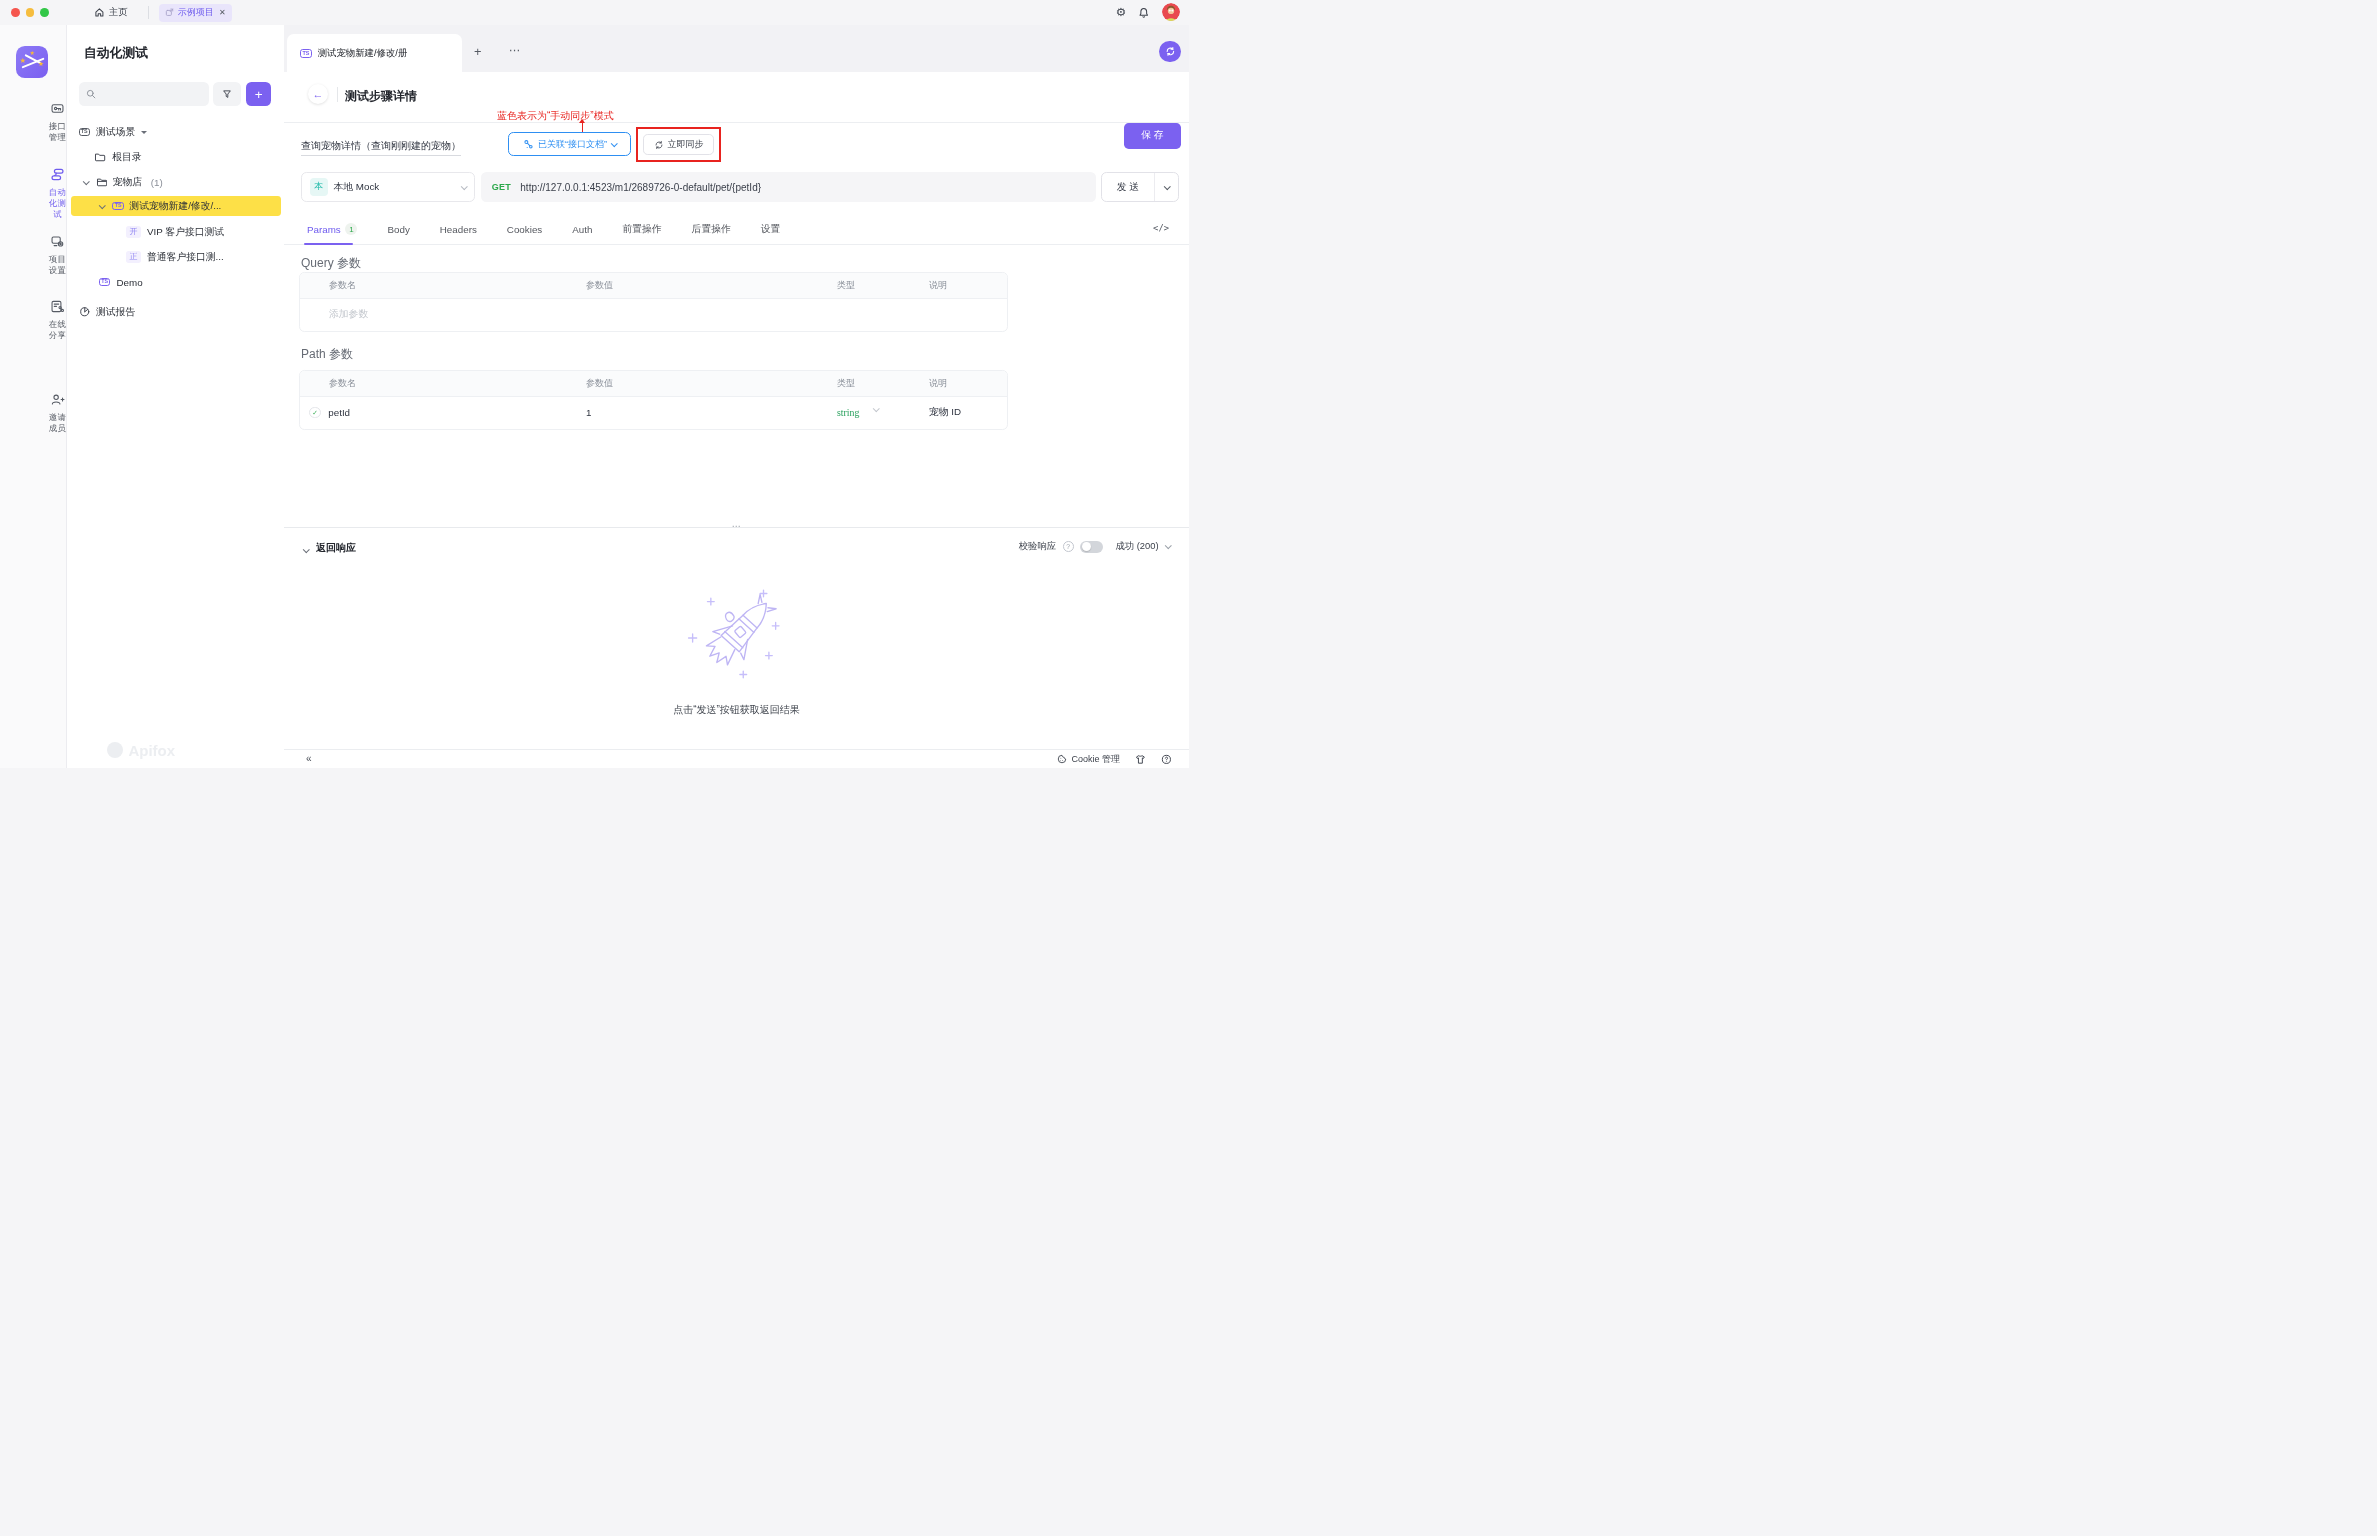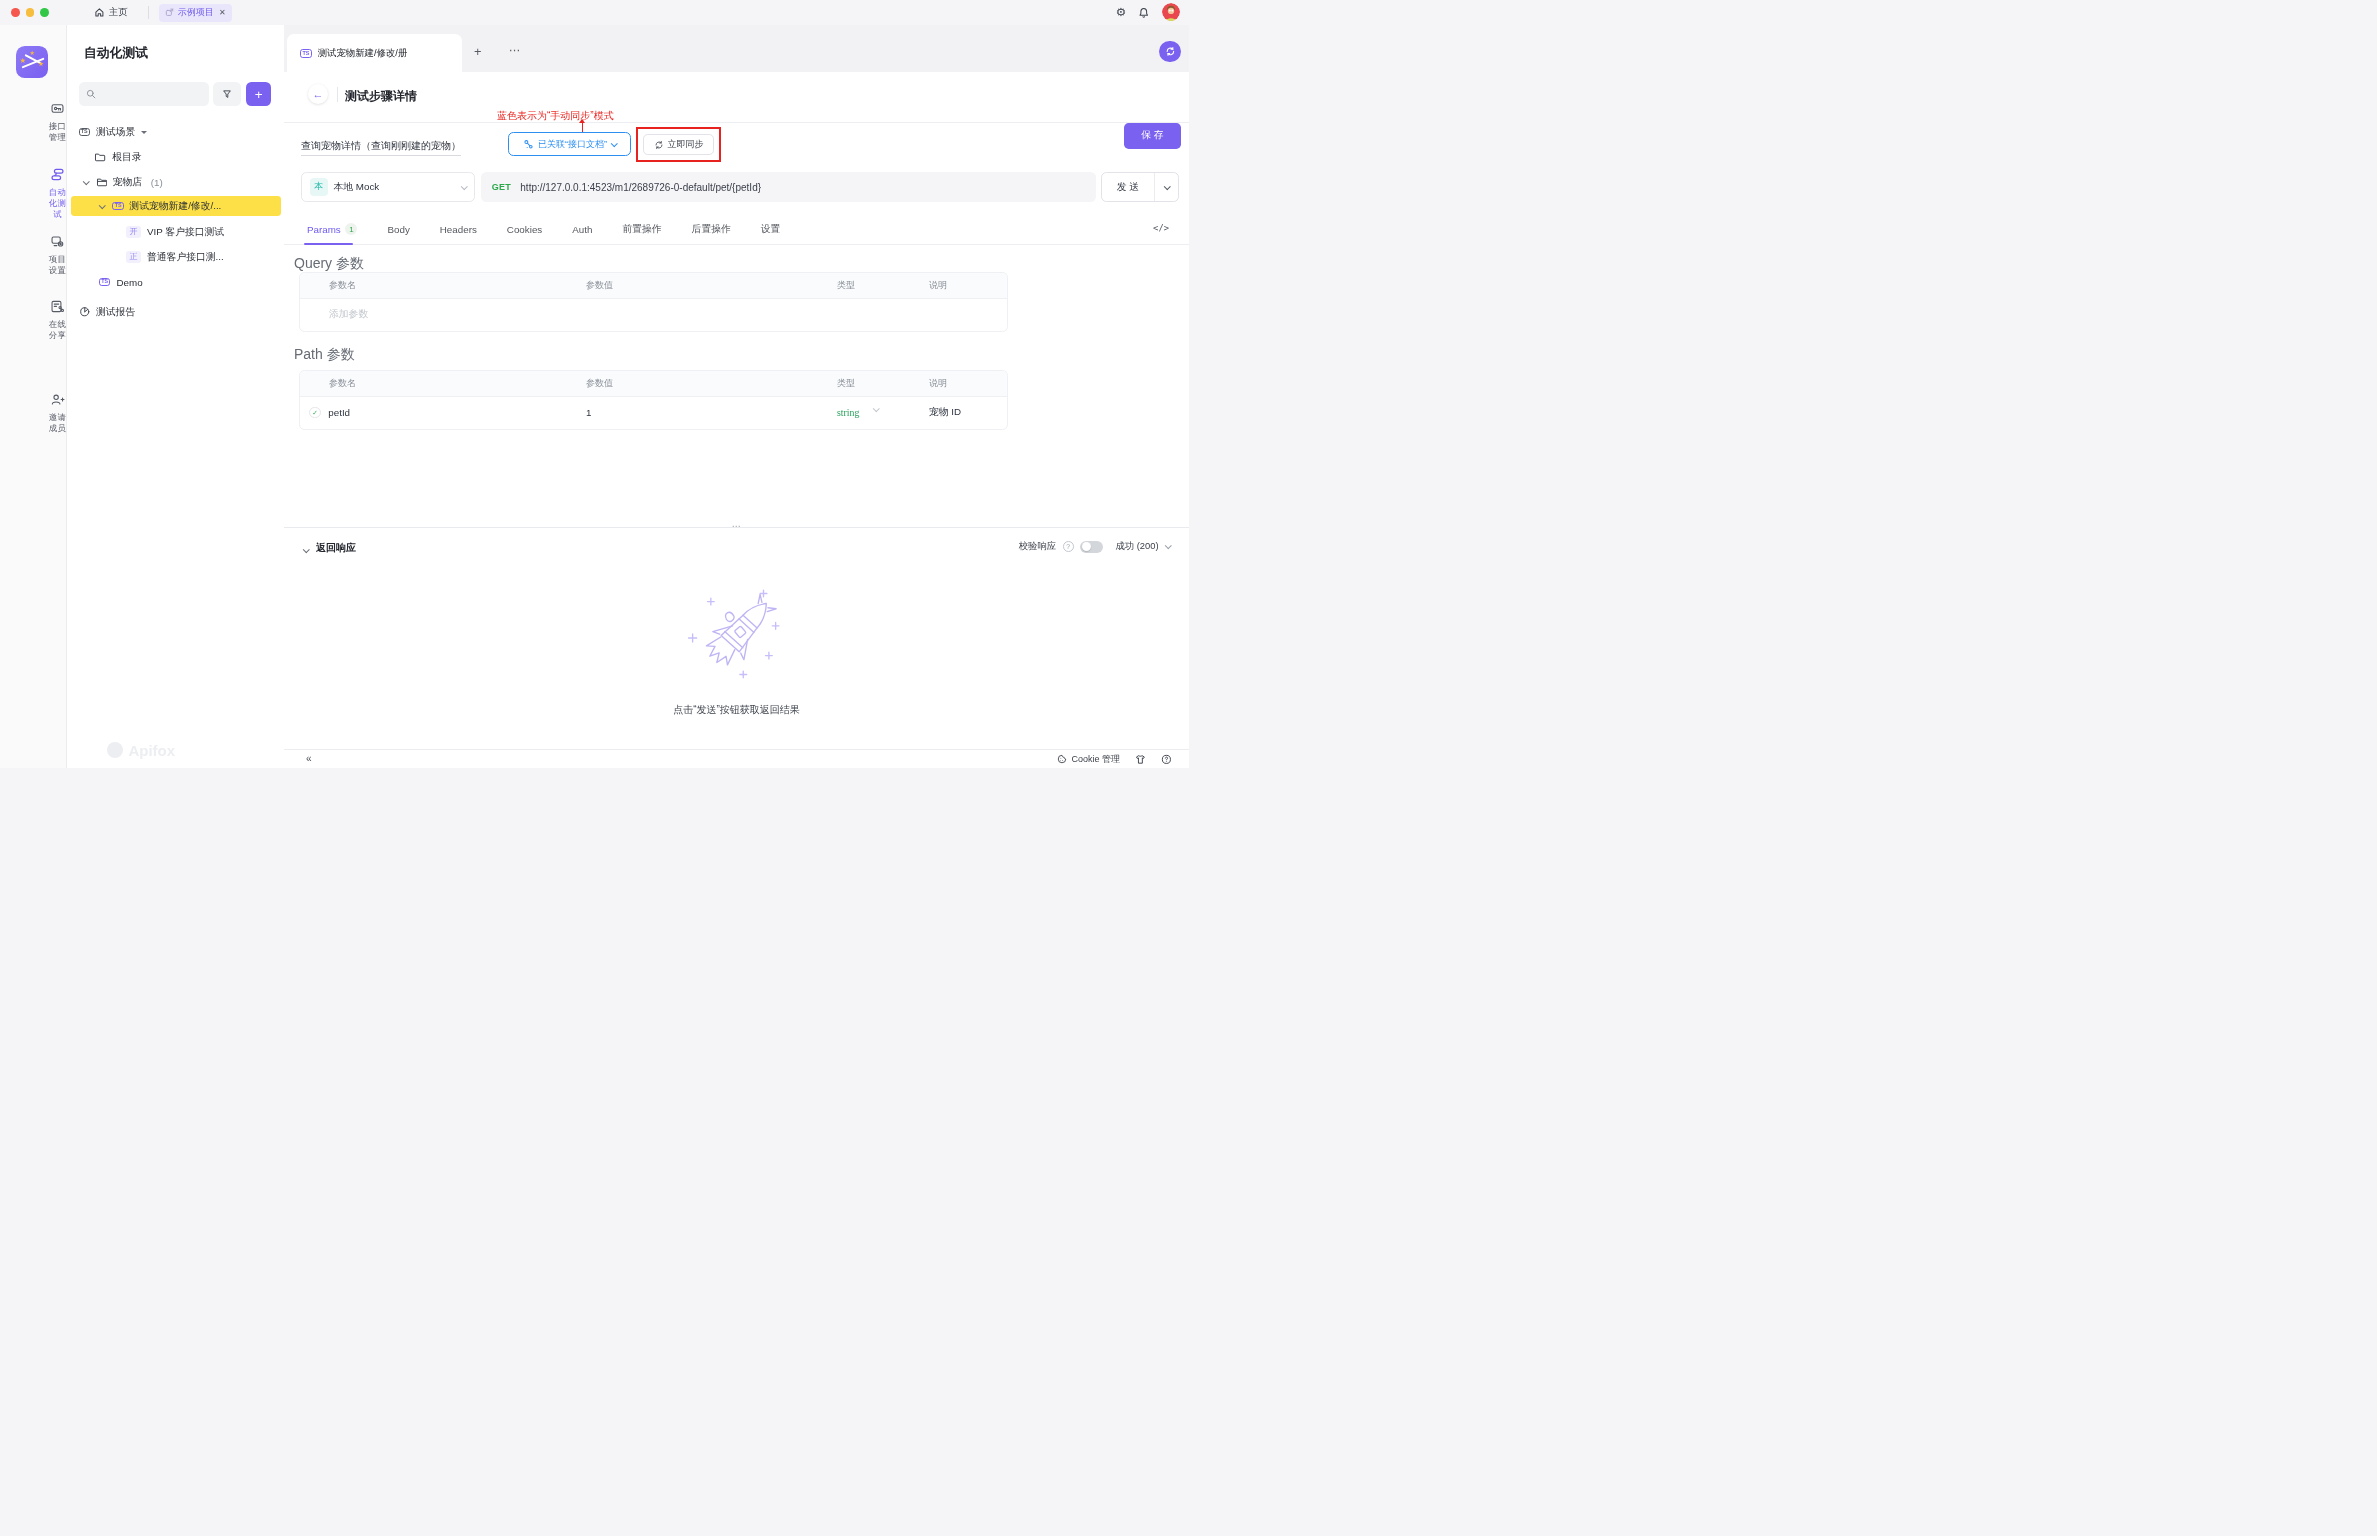--- a/index.html
+++ b/index.html
@@ -94,21 +94,21 @@
 
   
   .req-tabs { position:absolute; left:0; top:142px; right:0; height:31px; border-bottom:0.7px solid #eceef1; display:flex; align-items:center; gap:30px; padding-left:23px; font-size:9.8px; color:#55585f; }
   .req-tab { position:relative; height:31px; display:flex; align-items:center; gap:4.7px; }
   .req-tab.active { color:#6e5bee; font-weight:500; }
   .req-tab.active .bar { position:absolute; left:-2.7px; bottom:0; width:49px; height:2px; background:#7b61f0; border-radius:1.3px; }
   .num-badge { width:12px; height:12px; border-radius:50%; background:#eef3ee; color:#2ba84a; font-size:8px; display:flex; align-items:center; justify-content:center; }
   .code-ic { position:absolute; right:20px; top:151px; font-size:8.8px; color:#555a63; font-family:"DejaVu Sans Mono",monospace; }
 
   
-  .sec-label { position:absolute; left:10px; font-size:14px; color:#666b74; }
+  .sec-label { position:absolute; left:17px; font-size:12px; color:#666b74; }
   .ptable { position:absolute; left:15px; width:709px; border:0.7px solid #eef0f3; border-radius:5.4px; overflow:hidden; background:#fff; }
   .ptable .thead { display:grid; grid-template-columns:286px 251px 92px 1fr; height:25.6px; align-items:center; background:#fafbfc; color:#868c96; font-size:9px; border-bottom:0.7px solid #eef0f3; }
   .ptable .trow2 { display:grid; grid-template-columns:286px 251px 92px 1fr; height:32px; align-items:center; font-size:9.8px; }
   .c1 { padding-left:29px; }
   .placeholder { color:#c3c7cd; }
   .cell-name { padding-left:9.4px; display:flex; align-items:center; gap:7.4px; }
   .ok-circle { width:11.5px; height:11.5px; border-radius:50%; border:0.7px solid #e4e6ea; color:#2ba84a; font-size:6.7px; display:flex; align-items:center; justify-content:center; }
   .type-cell { display:flex; align-items:flex-start; gap:14px;font-family:Liberation Serif, serif; }
   .type-str { color:#27a05c; }
   .type-cell .chev { border-color:#c3c7cd; }

